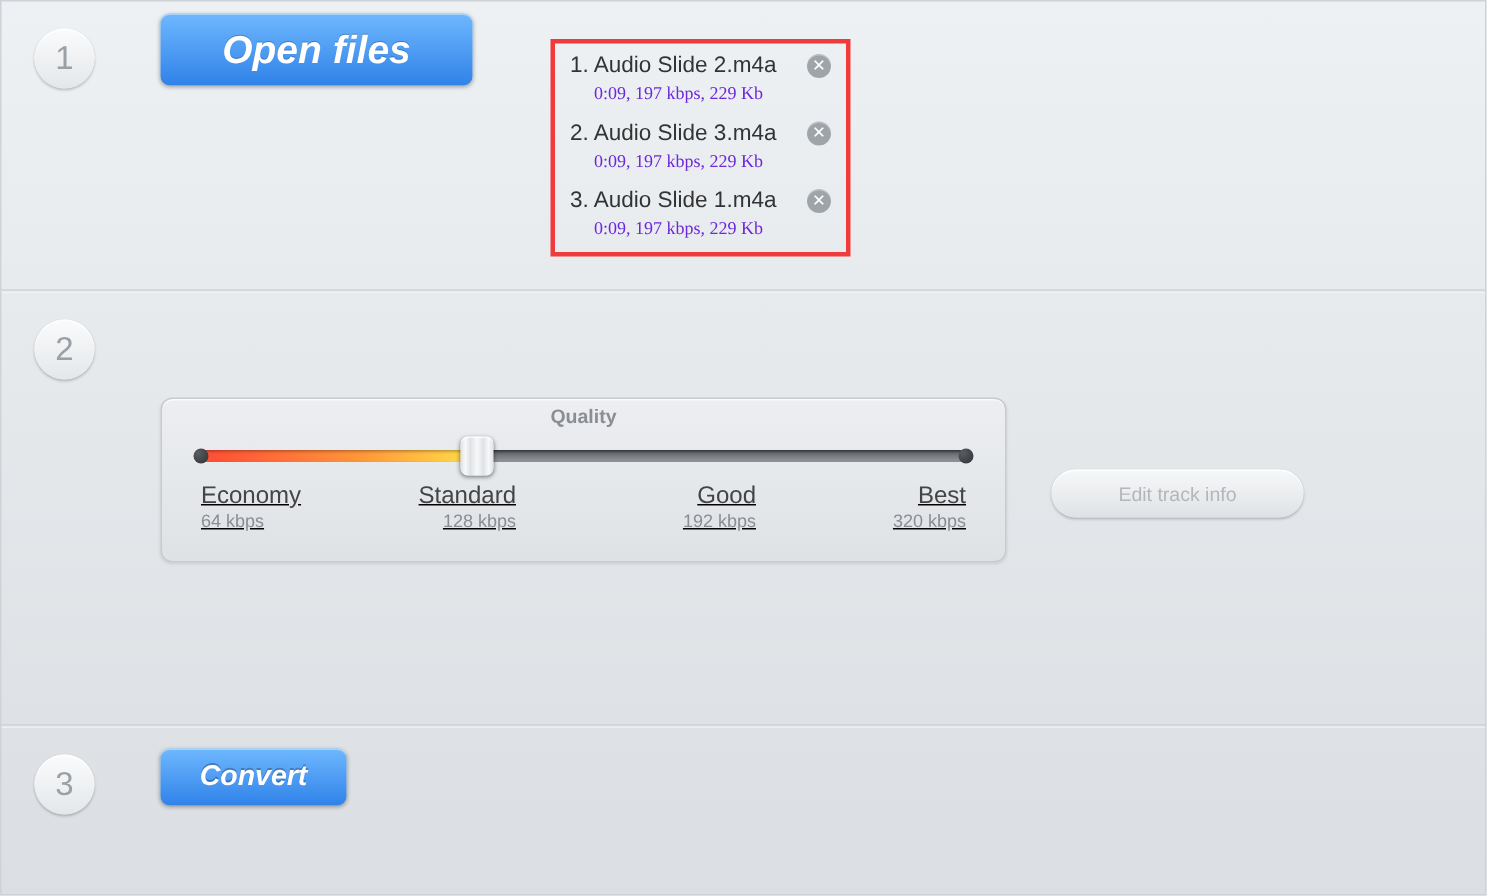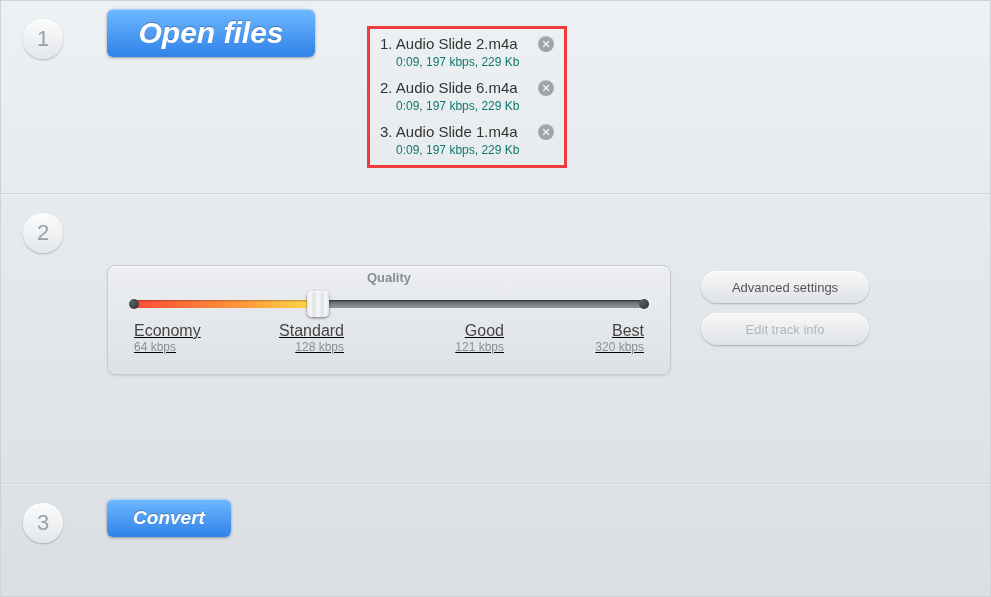--- a/index.html
+++ b/index.html
@@ -20,29 +20,29 @@
                background:linear-gradient(#fafbfc,#e4e7ea);
                box-shadow:inset 0 1px 1px rgba(255,255,255,.9),0 1px 2px rgba(0,0,0,.25);
                display:flex;align-items:center;justify-content:center;
                font-size:22px;color:#9aa0a5;font-weight:500;}
   
   .blue-btn{display:inline-block;border:none;cursor:pointer;
             border-radius:6px;color:#fff;font-weight:bold;font-style:italic;
             text-shadow:0 -1px 0 rgba(0,0,0,.25);
             background:linear-gradient(#6fb8ff,#2f82e8);
             box-shadow:inset 0 1px 0 rgba(255,255,255,.4),0 1px 3px rgba(0,0,0,.35);}
-  .open-btn{position:absolute;left:106px;top:8px;width:208px;height:48px;font-size:30px;}
+  .open-btn{position:absolute;left:106px;top:8px;width:208px;height:48px;font-size:26px;}
   .convert-btn{position:absolute;left:106px;top:14px;width:124px;height:38px;font-size:19px;text-align:center;}
   
   .file-box{margin-left:344px;margin-top:15px;width:200px;padding:6px 10px 8px 10px;
             border:3px solid #ef3b3b;}
   .file-item{position:relative;margin-bottom:10px;}
   .file-item:last-child{margin-bottom:0;}
   .file-name{font-size:15px;color:#333;}
-  .file-meta{font-size:12px;color:#0f766e;margin-left:16px;margin-top:2px;}
+  .file-meta{font-size:12px;color:#6d28d9;margin-left:16px;margin-top:2px;font-family:Liberation Serif, serif;}
   .remove-icon{position:absolute;right:0;top:1px;width:16px;height:16px;border-radius:50%;
                background:#9fa4a9;color:#fff;font-size:11px;line-height:16px;text-align:center;
                box-shadow:inset 0 1px 0 rgba(255,255,255,.3);}
   
   #s1{height:192px;}
   
   #s2{height:288px;}
   .tabs{position:absolute;left:106px;top:18px;display:flex;height:36px;width:564px;
         border:1px solid #bfc3c7;border-radius:6px;overflow:hidden;
         background:linear-gradient(#fefefe,#e6e8eb);
@@ -106,21 +106,21 @@
       <span class="file-name">
         <span>1.</span>
         <span>Audio Slide 2.m4a</span>
       </span>
       <span class="remove-icon">✕</span>
       <div class="file-meta">0:09, 197 kbps, 229 Kb</div>
     </div>
     <div class="file-item">
       <span class="file-name">
         <span>2.</span>
-        <span>Audio Slide 6.m4a</span>
+        <span>Audio Slide 3.m4a</span>
       </span>
       <span class="remove-icon">✕</span>
       <div class="file-meta">0:09, 197 kbps, 229 Kb</div>
     </div>
     <div class="file-item">
       <span class="file-name">
         <span>3.</span>
         <span>Audio Slide 1.m4a</span>
       </span>
       <span class="remove-icon">✕</span>
@@ -147,30 +147,29 @@
       <div class="mark">
         <div class="mark-label">Economy</div>
         <div class="mark-sub">64 kbps</div>
       </div>
       <div class="mark" style="margin-left:-20px">
         <div class="mark-label">Standard</div>
         <div class="mark-sub">128 kbps</div>
       </div>
       <div class="mark" style="margin-left:20px">
         <div class="mark-label">Good</div>
-        <div class="mark-sub">121 kbps</div>
+        <div class="mark-sub">192 kbps</div>
       </div>
       <div class="mark">
         <div class="mark-label">Best</div>
         <div class="mark-sub">320 kbps</div>
       </div>
     </div>
   </div>
 
-  <button id="adv" class="pill">Advanced settings</button>
   <button id="eti" class="pill disabled">Edit track info</button>
 </section>
 
 <div class="sep"></div>
 
 <section id="s3">
   <div class="step-circle">3</div>
   <button class="blue-btn convert-btn">Convert</button>
 </section>
 

